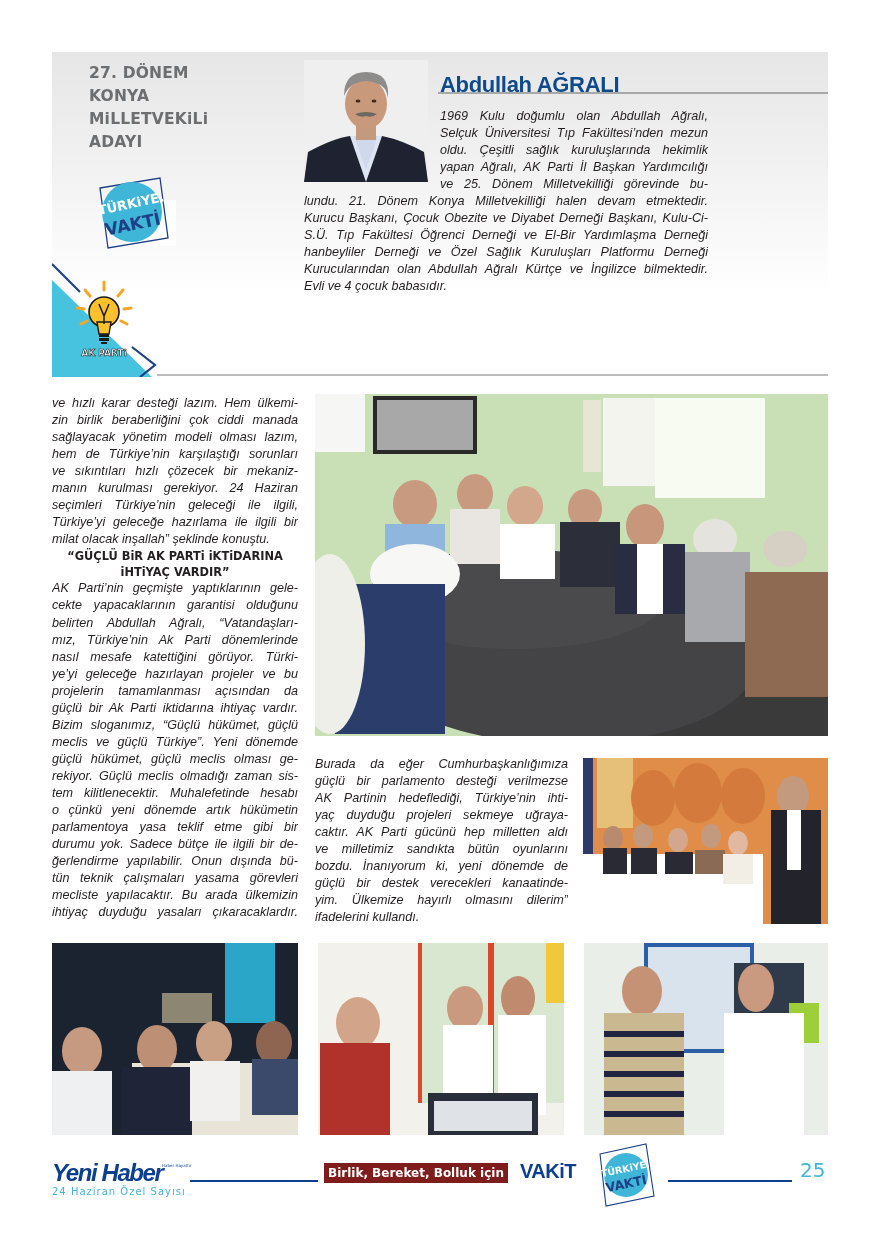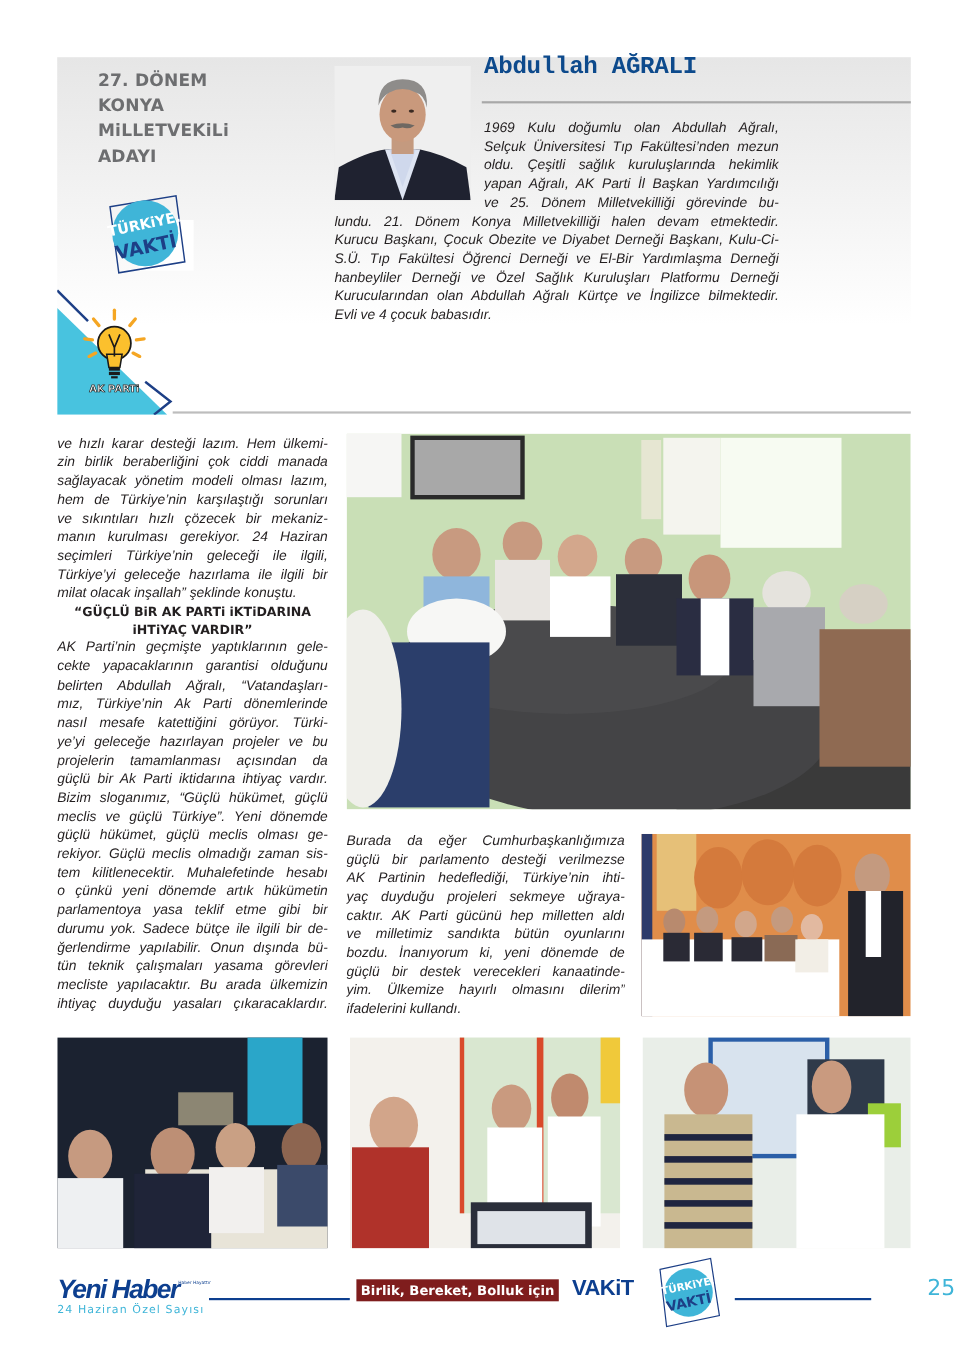--- a/index.html
+++ b/index.html
@@ -24,22 +24,22 @@
   .tv-logo-small .bg-white { position: absolute; left: 38px; top: 30px; width: 50px; height: 46px; background: #fff; }
 
   .akp-block { position: absolute; left: 52px; top: 262px; width: 108px; height: 115px; }
 
   .portrait {
     position: absolute; left: 304px; top: 60px; width: 124px; height: 122px; overflow: hidden;
     background: #ececec;
   }
 
   .name-heading {
-    position: absolute; left: 440px; top: 48px;
-    font-family: Liberation Mono, monospace; font-weight: bold; font-size: 22px; color: #0d4a8c;
+    position: absolute; left: 440px; top: 72px;
+    font-family: Liberation Sans, sans-serif; font-weight: bold; font-size: 22px; color: #0d4a8c;
     letter-spacing: -0.3px;
   }
   .name-rule { position: absolute; left: 438px; top: 92px; width: 390px; height: 2px; background: #a8a8a8; }
 
   .bio-top {
     position: absolute; left: 440px; top: 108px; width: 268px;
     font-family: "Liberation Sans", sans-serif; font-size: 12.6px; line-height: 17px; text-align: justify;
     color: #231f20;
   }
   .bio-bottom {
@@ -79,21 +79,21 @@
   .slogan {
     position: absolute; left: 324px; top: 1163px; height: 20px; padding: 0 4px;
     background: #7f1d1d; color: #fff; font-family: "DejaVu Sans", sans-serif; font-weight: bold;
     font-size: 12px; line-height: 20px; white-space: nowrap;
   }
   .vakit-word {
     position: absolute; left: 520px; top: 1160px; font-family: Liberation Sans, sans-serif; font-weight: bold;
     font-size: 20px; color: #0d3f8f; letter-spacing: -0.5px;
   }
   .page-num {
-    position: absolute; left: 800px; top: 1158px; font-family: "DejaVu Sans", sans-serif; font-size: 20px; color: #3fb5d8; margin-left: 43px;
+    position: absolute; left: 800px; top: 1158px; font-family: "DejaVu Sans", sans-serif; font-size: 20px; color: #3fb5d8;
   }
 </style>
 </head>
 <body>
 
 <div class="header-panel"></div>
 <div class="header-bottom-line"></div>
 
 <div class="candidate-title">
   <div>27. DÖNEM</div>

